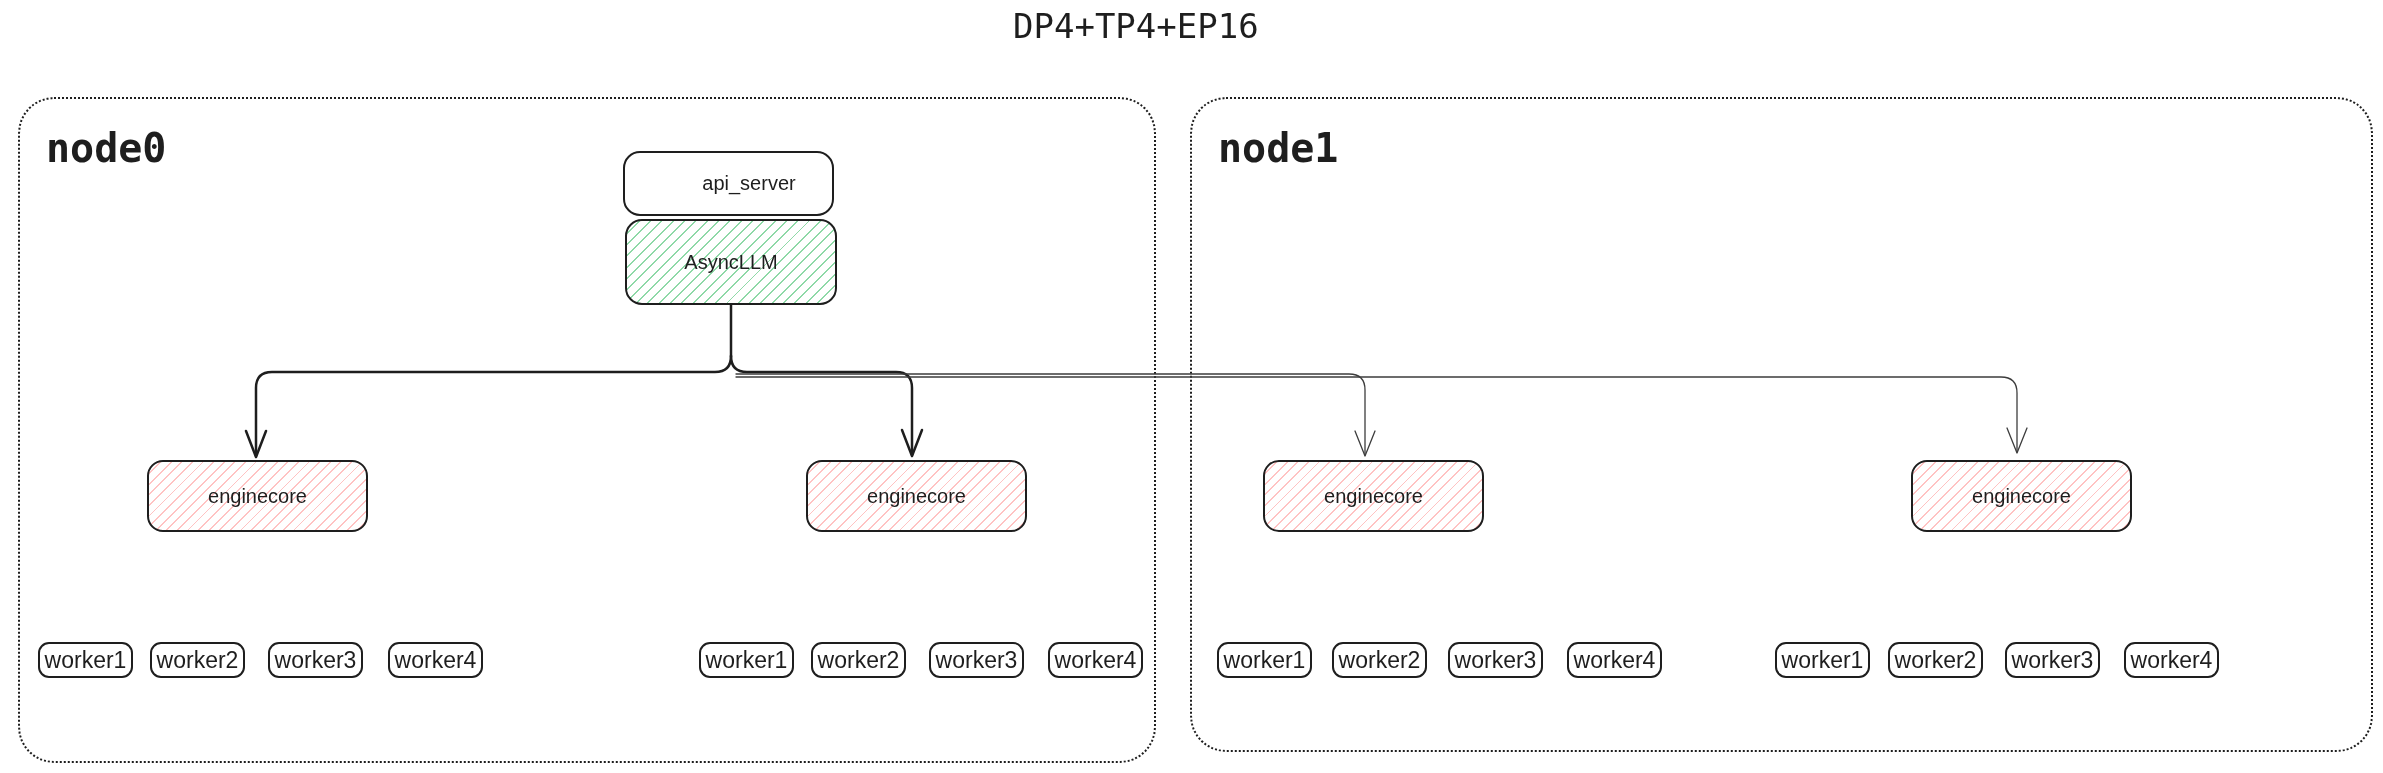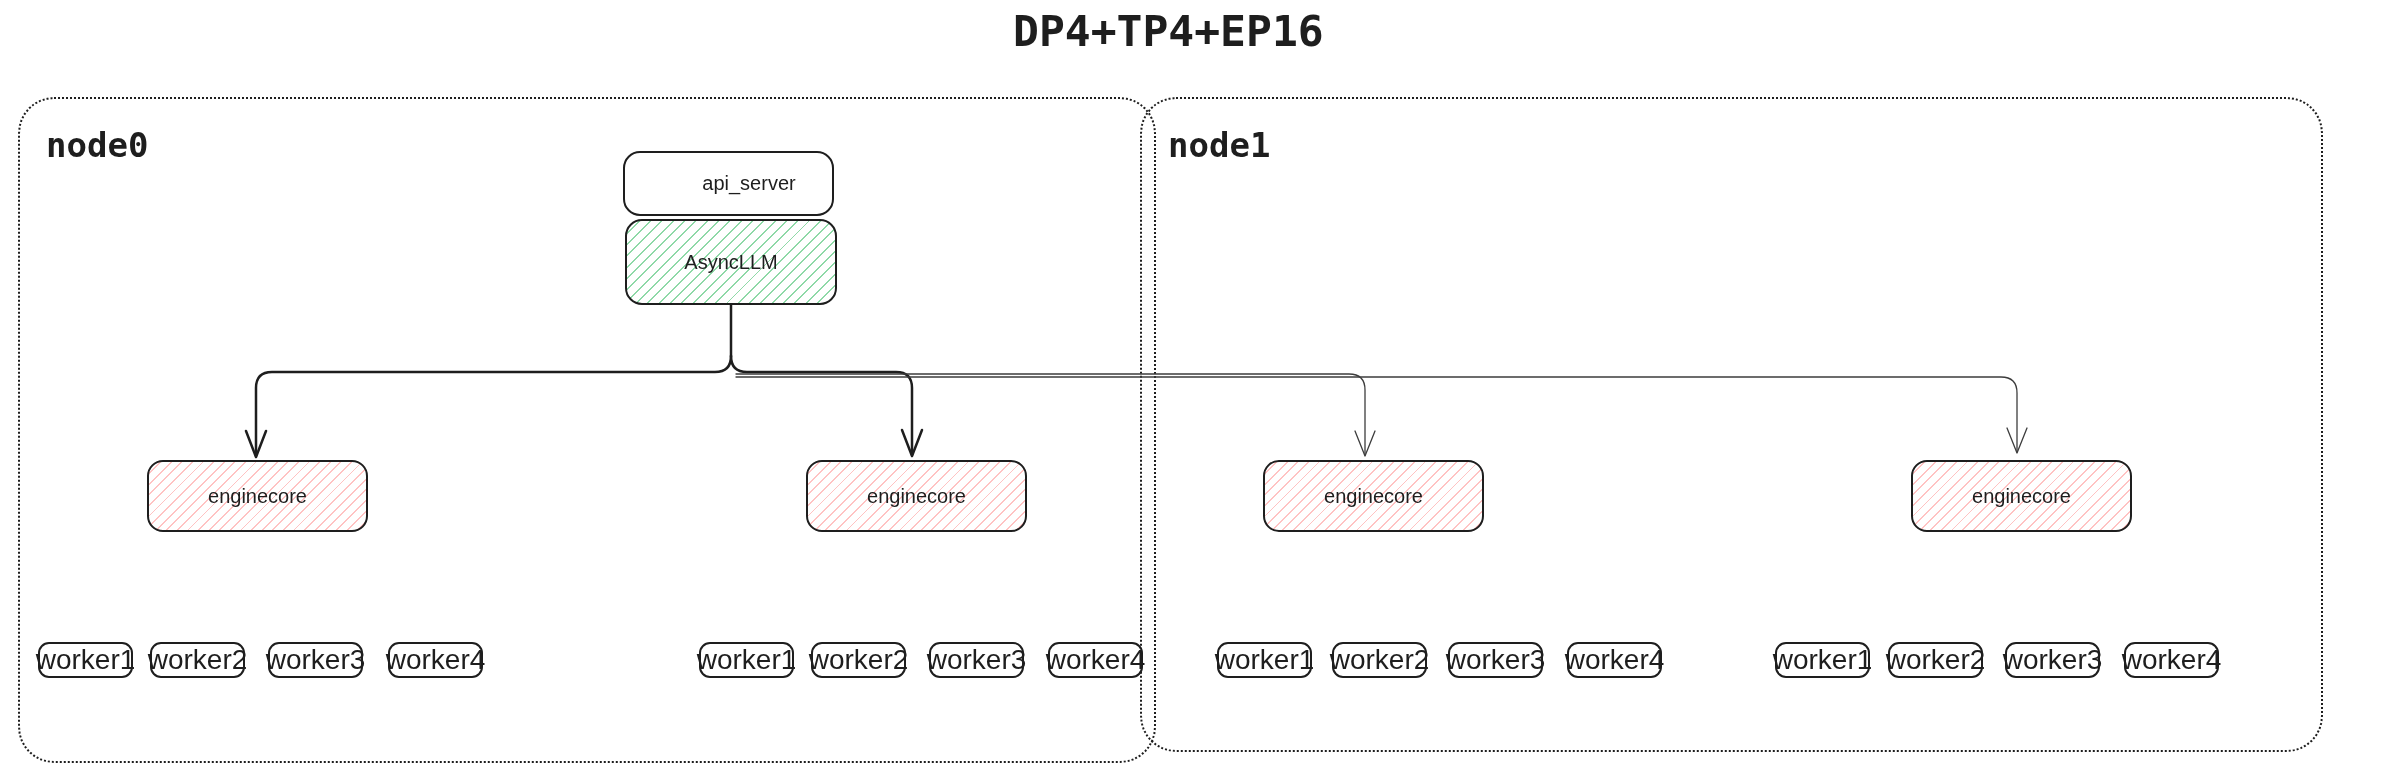--- a/index.html
+++ b/index.html
@@ -11,39 +11,39 @@
     background: #ffffff;
     font-family: "Liberation Sans", sans-serif;
     color: #1e1e1e;
     overflow: hidden;
   }
   .diagram-title {
     position: absolute;
     left: 1013px;
     top: 6px;
     font-family: "DejaVu Sans Mono", monospace;
-    font-size: 43px;
-    font-weight: 700;
+    font-size: 34px;
+    font-weight: 400;
     color: #1e1e1e;
     white-space: nowrap;
   }
   .node-box {
     position: absolute;
     border: 2.5px dotted #1e1e1e;
     border-radius: 36px;
     background: transparent;
   }
   .node-box.node0 { left: 18px;   top: 97px; width: 1138px; height: 666px; }
-  .node-box.node1 { left: 1140px; top: 97px; width: 1183px; height: 655px; }
+  .node-box.node1 { left: 1190px; top: 97px; width: 1183px; height: 655px; }
   .node-label {
     position: absolute;
     left: 26px;
     top: 26px;
     font-family: "DejaVu Sans Mono", monospace;
-    font-size: 34px;
+    font-size: 40px;
     font-weight: 600;
     color: #1e1e1e;
     white-space: nowrap;
   }
   .shape {
     position: absolute;
     border: 2.3px solid #1e1e1e;
     border-radius: 17px;
     display: flex;
     align-items: center;
@@ -74,21 +74,21 @@
   .worker {
     position: absolute;
     top: 642px;
     width: 95px;
     height: 36px;
     border: 2px solid #1e1e1e;
     border-radius: 11px;
     display: flex;
     align-items: center;
     justify-content: center;
-    font-size: 28px;
+    font-size: 23px;
     color: #1e1e1e;
     background: #ffffff;
     white-space: nowrap;
     z-index: 2;
   }
   .connectors {
     position: absolute;
     left: 0; top: 0;
     width: 2383px; height: 773px;
     z-index: 1;

